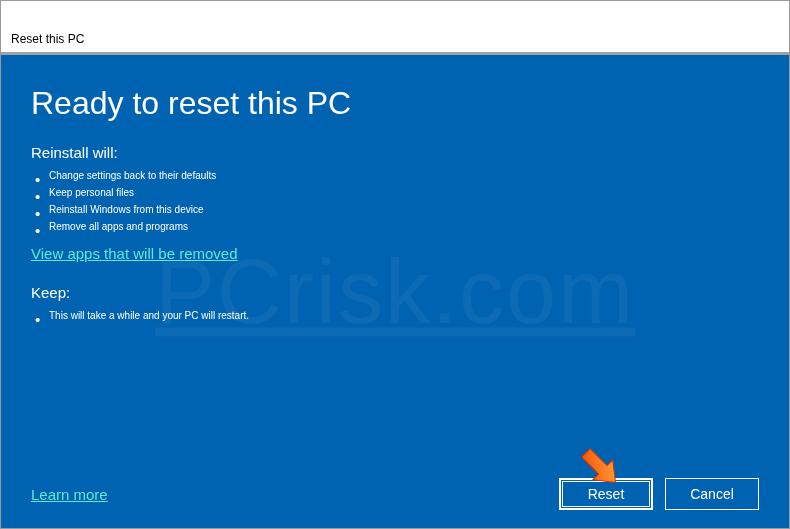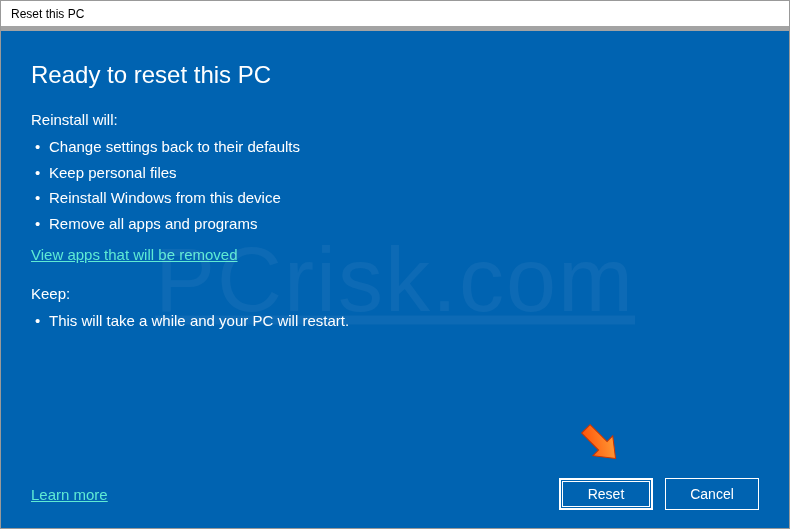--- a/index.html
+++ b/index.html
@@ -21,50 +21,51 @@
       border: 1px solid #999;
       display: flex;
       flex-direction: column;
     }
     .title-bar {
       height: 30px;
       background: #ffffff;
       display: flex;
       align-items: center;
       padding: 0 10px;
-      border-bottom: 5px solid #a3a3a3;
+      border-bottom: 3px solid #a3a3a3;
+      margin-top: 24px;
     }
     .title-bar-text {
       font-size: 12px;
       color: #000;
     }
     .dialog-body {
       flex: 1;
       background: #0063b1;
       color: #ffffff;
       padding: 30px 30px 18px 30px;
       position: relative;
       display: flex;
       flex-direction: column;
     }
     .dialog-heading {
-      font-size: 24px;
+      font-size: 32px;
       font-weight: 300;
       margin-bottom: 22px;
     }
     .intro-text {
       font-size: 15px;
       margin-bottom: 6px;
     }
     .bullet-list {
       list-style: none;
       margin-bottom: 10px;
     }
     .bullet-list li {
-      font-size: 15px;
+      font-size: 10px;
       line-height: 1.7;
       padding-left: 18px;
       position: relative;
     }
     .bullet-list li::before {
       content: "•";
       position: absolute;
       left: 4px;
       top: 0;
       font-size: 15px;

